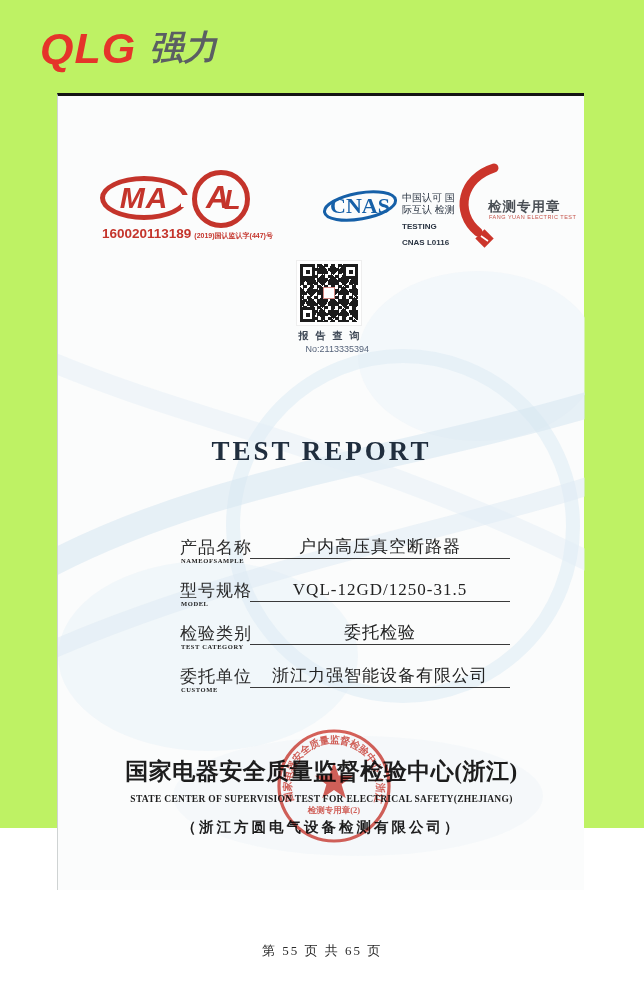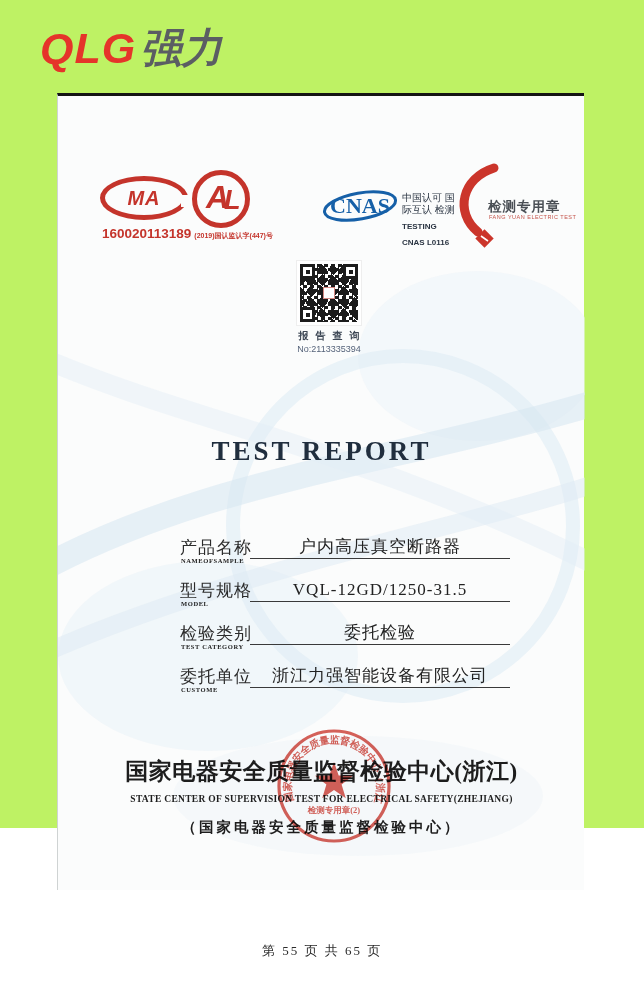--- a/index.html
+++ b/index.html
@@ -4,34 +4,34 @@
 <style>
   * { margin:0; padding:0; box-sizing:border-box; }
   html,body { width:644px; height:1000px; background:#ffffff; overflow:hidden;
               font-family:"Liberation Serif","DejaVu Serif",serif; }
   .page { position:relative; width:644px; height:828px; background:#bef264; }
 
   
   .brand { position:absolute; left:40px; top:24px; height:48px; display:flex; align-items:center;
            font-family:"Liberation Sans","DejaVu Sans",sans-serif; }
   .brand .en { font-size:43px; font-weight:900; font-style:italic; color:#e5342a; letter-spacing:1px; }
-  .brand .cn { font-size:41px; font-weight:900; font-style:italic; color:#5b5e63; margin-left:4px; }
+  .brand .cn { font-size:34px; font-weight:900; font-style:italic; color:#5b5e63; margin-left:13px; }
 
   
   .scan { position:absolute; left:57px; top:93px; width:527px; height:797px;
           background:#fbfcfc; border-top:3px solid #141414; border-left:1px solid #cfd3d3; }
   .wm { position:absolute; inset:0; pointer-events:none; }
 
   
   .certs { position:absolute; left:0; top:0; width:527px; height:160px; }
   .cma { position:absolute; left:42px; top:80px; width:88px; height:44px; border:5px solid #c4342b;
          border-radius:50%; display:flex; align-items:center; justify-content:center; }
   .cma-gap { position:absolute; right:-7px; top:14px; width:9px; height:12px; background:#fbfcfc; }
   .cma .ltrs { font-family:"Liberation Sans",sans-serif; font-weight:900; font-style:italic;
-               font-size:20px; color:#c4342b; letter-spacing:1px; }
+               font-size:30px; color:#c4342b; letter-spacing:1px; }
   .cma-num { position:absolute; left:44px; top:128px; white-space:nowrap; color:#c4342b;
              font-family:"Liberation Sans",sans-serif; }
   .cma-num .n1 { font-size:13.5px; font-weight:900; }
   .cma-num .n2 { font-size:7px; font-weight:700; margin-left:3px; }
   .cal { position:absolute; left:134px; top:74px; width:58px; height:58px; border:5px solid #c4342b;
          border-radius:50%; }
   .cal .a { position:absolute; left:9px; top:4px; font-family:"Liberation Sans",sans-serif;
             font-weight:900; font-size:32px; font-style:italic; color:#c4342b; }
   .cal .l { position:absolute; left:27px; top:10px; font-family:"Liberation Sans",sans-serif;
             font-weight:900; font-size:27px; font-style:italic; color:#c4342b; }
@@ -70,21 +70,21 @@
           repeating-conic-gradient(from 45deg, #1c1c1c 0% 25%, transparent 0% 50%);
         background-size:7px 7px, 11px 11px; }
   .finder { position:absolute; width:15px; height:15px; border:3px solid #1c1c1c; background:#fff; }
   .finder::after { content:""; position:absolute; left:2.5px; top:2.5px; width:4px; height:4px;
                    background:#1c1c1c; }
   .f-tl { left:3px; top:3px; } .f-tr { right:3px; top:3px; } .f-bl { left:3px; bottom:3px; }
   .qr-seal { position:absolute; left:26px; top:26px; width:12px; height:12px; background:#fff;
              border:1px solid #d58a84; }
   .qr-cap { margin-top:4px; font-size:10px; font-weight:700; color:#3c4654; letter-spacing:7px;
             padding-left:7px; }
-  .qr-no { font-size:9px; color:#56637a; font-family:"Liberation Sans",sans-serif; margin-top:1px; }
+  .qr-no { font-size:9px; color:#56637a; font-family:"Liberation Sans",sans-serif; margin-top:1px;text-align:right; }
 
   
   .title-cn { position:absolute; left:0; top:278px; width:527px; text-align:center;
               font-size:44px; font-weight:700; color:#202e3e; letter-spacing:26px; padding-left:26px; }
   .title-en { position:absolute; left:0; top:340px; width:527px; text-align:center;
               font-size:27px; font-weight:900; color:#202e3e; letter-spacing:3px; }
 
   
   .form { position:absolute; left:120px; top:438px; width:332px; }
   .frow { position:relative; height:43px; }
@@ -199,21 +199,21 @@
       </div>
       <div class="frow">
         <span class="lbl">委托单位</span>
         <span class="sub">CUSTOME</span>
         <span class="line"><span class="val">浙江力强智能设备有限公司</span></span>
       </div>
     </div>
 
     <div class="org-cn">国家电器安全质量监督检验中心(浙江)</div>
     <div class="org-en">STATE CENTER OF SUPERVISION TEST FOR ELECTRICAL SAFETY(ZHEJIANG)</div>
-    <div class="org-sub">（国家电器安全质量监督检验中心）</div>
+    <div class="org-sub">（浙江方圆电气设备检测有限公司）</div>
 
     <svg class="stamp" width="130" height="130" viewBox="0 0 130 130">
       <defs>
         <path id="stampArc" d="M 24.6 79.7 A 43 43 0 1 1 105.4 79.7" fill="none"></path>
       </defs>
       <circle cx="65" cy="65" r="55" fill="none" stroke="#cf3a30" stroke-width="3.2"></circle>
       <polygon points="65,41 69.7,54.5 84,54.8 72.6,63.5 76.8,77.2 65,69 53.2,77.2 57.4,63.5 46,54.8 60.3,54.5" fill="#cf3a30"></polygon>
       <text font-size="10" fill="#cf3a30" font-weight="bold" font-family="Liberation Serif,serif">
         <textPath href="#stampArc" startOffset="0" textLength="176">国家电器安全质量监督检验中心（浙江）</textPath>
       </text>

